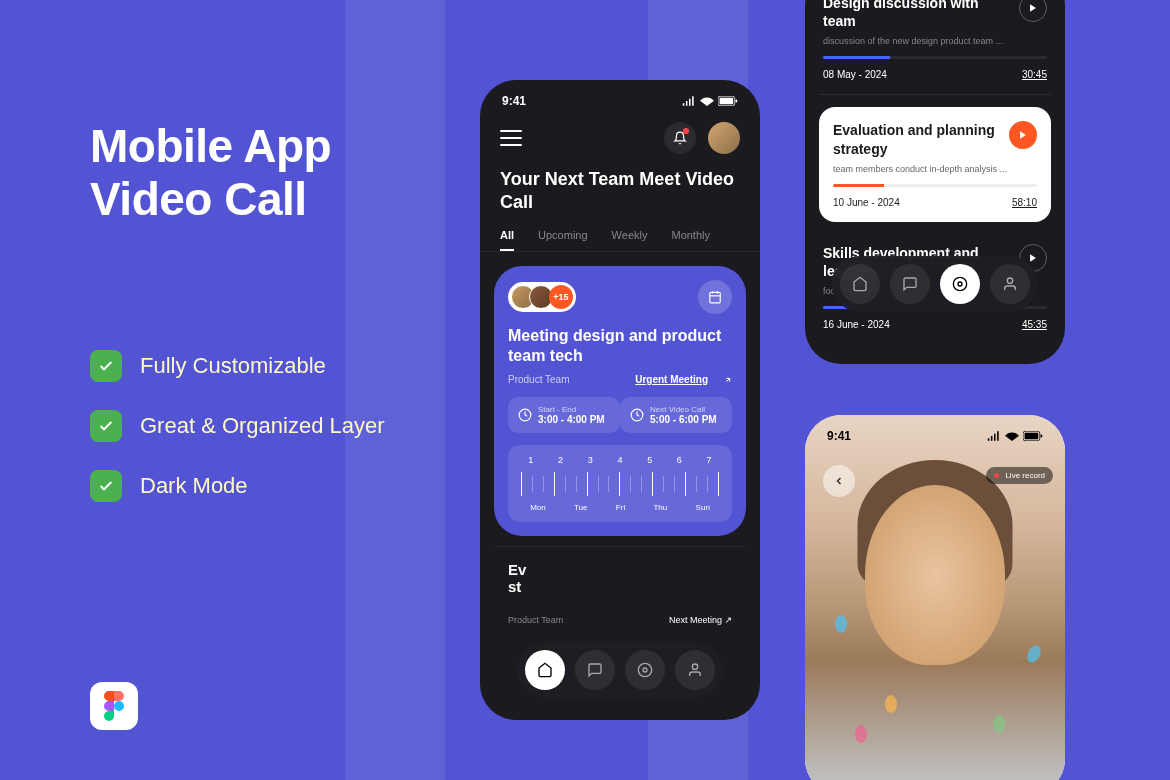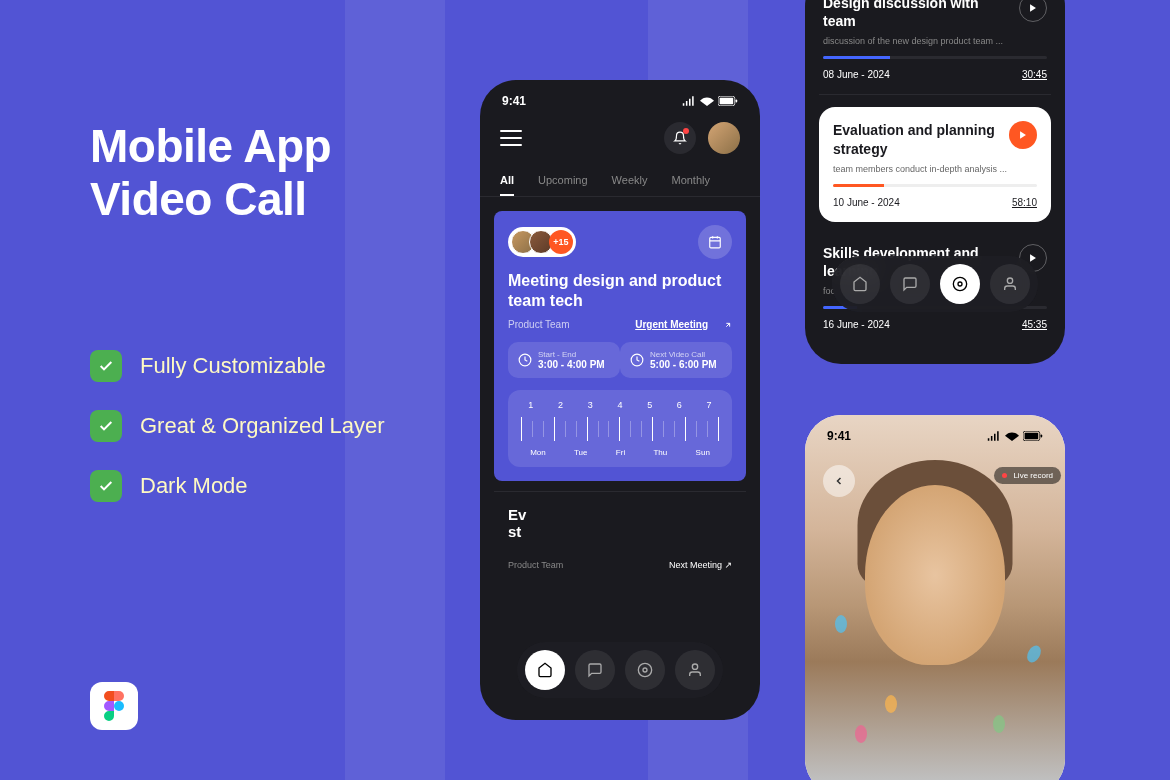--- a/index.html
+++ b/index.html
@@ -24,21 +24,21 @@
 .menu-btn { width: 22px; height: 16px; display: flex; flex-direction: column; justify-content: space-between; }
 .menu-btn span { height: 2px; background: #fff; border-radius: 1px; }
 .topbar-right { display: flex; gap: 12px; align-items: center; }
 .bell { width: 32px; height: 32px; border-radius: 50%; background: #2a2a30; display: flex; align-items: center; justify-content: center; position: relative; }
 .bell-dot { position: absolute; top: 6px; right: 7px; width: 6px; height: 6px; background: #ff4444; border-radius: 50%; }
 .avatar { width: 32px; height: 32px; border-radius: 50%; background: linear-gradient(135deg, #d4a574, #8b6f47); }
 .page-title { padding: 0 20px 10px; font-size: 18px; font-weight: 700; line-height: 1.25; }
 .tabs { display: flex; gap: 24px; padding: 6px 20px 0; font-size: 11px; color: #888; border-bottom: 1px solid #2a2a30; }
 .tab { padding-bottom: 8px; cursor: pointer; }
 .tab.active { color: #fff; font-weight: 600; border-bottom: 2px solid #fff; }
-.meeting-card { margin: 14px 14px 10px; background: #5254d4; border-radius: 8px; padding: 14px; }
+.meeting-card { margin: 14px 14px 10px; background: #5254d4; border-radius: 28px; padding: 14px; }
 .card-top { display: flex; justify-content: space-between; align-items: center; margin-bottom: 12px; }
 .avatars { display: flex; background: #fff; border-radius: 20px; padding: 3px; align-items: center; }
 .av { width: 24px; height: 24px; border-radius: 50%; margin-right: -6px; background: linear-gradient(135deg, #c79860, #8b6f47); border: 1px solid #fff; }
 .av-badge { width: 24px; height: 24px; border-radius: 50%; background: #ff5722; color: #fff; font-size: 9px; font-weight: 600; display: flex; align-items: center; justify-content: center; margin-left: 2px; }
 .cal-btn { width: 34px; height: 34px; border-radius: 50%; background: rgba(255,255,255,0.18); display: flex; align-items: center; justify-content: center; }
 .meeting-title { font-size: 16px; font-weight: 600; line-height: 1.25; margin-bottom: 8px; }
 .meeting-sub { display: flex; justify-content: space-between; font-size: 10px; margin-bottom: 12px; }
 .sub-label { color: rgba(255,255,255,0.7); }
 .urgent { font-weight: 600; text-decoration: underline; display: flex; align-items: center; gap: 16px; }
 .time-boxes { display: flex; margin-bottom: 12px; }
@@ -81,21 +81,21 @@
 .rec-dur { text-decoration: underline; }
 .phone2 .bottom-nav { position: relative; bottom: auto; left: auto; transform: none; margin: 10px auto 0; width: fit-content; }
 
 
 .phone3 { position: absolute; left: 805px; top: 415px; width: 260px; background: #fff; border-radius: 36px; overflow: hidden; }
 .phone3 .status-bar { color: #000; position: absolute; width: 100%; z-index: 2; }
 .video-bg { width: 100%; height: 380px; background: linear-gradient(180deg, #e8d5c4 0%, #d4b59a 30%, #b89776 50%, #9b7a5a 65%, #c4c8cc 100%); position: relative; }
 .video-face { position: absolute; top: 70px; left: 50%; transform: translateX(-50%); width: 140px; height: 180px; background: radial-gradient(ellipse at center, #e8c4a0 0%, #d4a574 70%); border-radius: 50% 50% 45% 45%; }
 .video-hair { position: absolute; top: 45px; left: 50%; transform: translateX(-50%); width: 155px; height: 130px; background: #6b4f3a; border-radius: 50% 50% 20% 20%; }
 .back-btn { position: absolute; top: 50px; left: 18px; width: 32px; height: 32px; border-radius: 50%; background: rgba(255,255,255,0.5); display: flex; align-items: center; justify-content: center; z-index: 3; }
-.live-badge { position: absolute; top: 52px; right: 4px; background: rgba(0,0,0,0.5); color: #fff; font-size: 8px; padding: 4px 8px; border-radius: 10px; display: flex; align-items: center; gap: 6px; z-index: 3; }
+.live-badge { position: absolute; top: 52px; right: 12px; background: rgba(0,0,0,0.5); color: #fff; font-size: 8px; padding: 4px 8px; border-radius: 10px; display: flex; align-items: center; gap: 6px; z-index: 3; }
 .live-dot { width: 5px; height: 5px; background: #ff4444; border-radius: 50%; }
 .confetti { position: absolute; width: 12px; height: 18px; border-radius: 50%; opacity: 0.7; }
 </style>
 </head>
 <body>
 
 <div class="bg-stripe stripe1"></div>
 <div class="bg-stripe stripe2"></div>
 
 <div class="headline">
@@ -166,20 +166,21 @@
     <div class="topbar-right">
       <div class="bell">
         <svg width="14" height="14" viewBox="0 0 24 24" fill="none" stroke="#fff" stroke-width="2">
             <path d="M18 8A6 6 0 0 0 6 8c0 7-3 9-3 9h18s-3-2-3-9M13.7 21a2 2 0 0 1-3.4 0"></path>
           </svg>
         <div class="bell-dot"></div>
       </div>
       <div class="avatar"></div>
     </div>
   </div>
+  <div class="page-title">Your Next Team Meet Video Call</div>
   <div class="tabs">
     <div class="tab active">All</div>
     <div class="tab">Upcoming</div>
     <div class="tab">Weekly</div>
     <div class="tab">Monthly</div>
   </div>
   <div class="meeting-card">
     <div class="card-top">
       <div class="avatars">
         <div class="av"></div>
@@ -309,21 +310,21 @@
           <svg width="10" height="10" viewBox="0 0 24 24" fill="#fff">
             <polygon points="5 3 19 12 5 21 5 3"></polygon>
           </svg>
         </div>
     </div>
     <div class="rec-desc">discussion of the new design product team ...</div>
     <div class="rec-progress">
         <div class="prog-fill blue" style="width:30%"></div>
       </div>
     <div class="rec-footer">
-        <span>08 June - 2024</span>
+        <span>08 May - 2024</span>
         <span class="rec-dur">30:45</span>
       </div>
   </div>
   <div class="rec-card light">
     <div class="rec-top">
       <div class="rec-title">Evaluation and planning strategy</div>
       <div class="play-btn orange">
           <svg width="10" height="10" viewBox="0 0 24 24" fill="#fff">
             <polygon points="5 3 19 12 5 21 5 3"></polygon>
           </svg>

